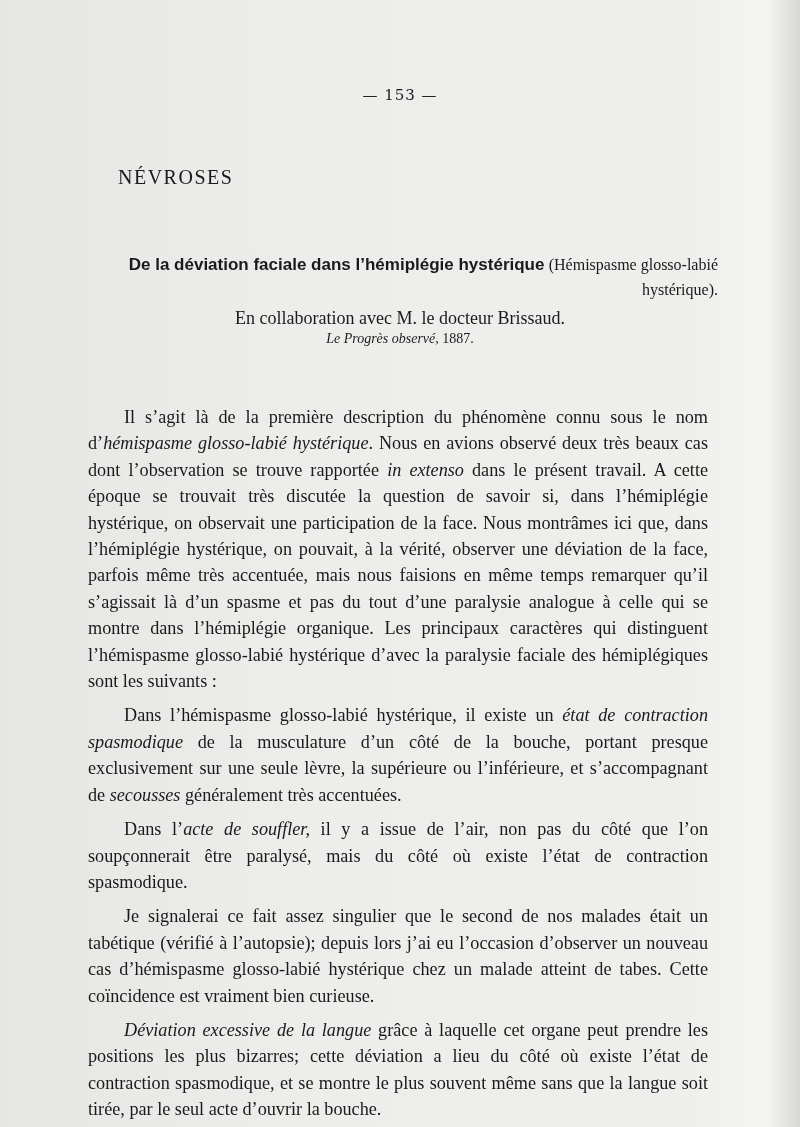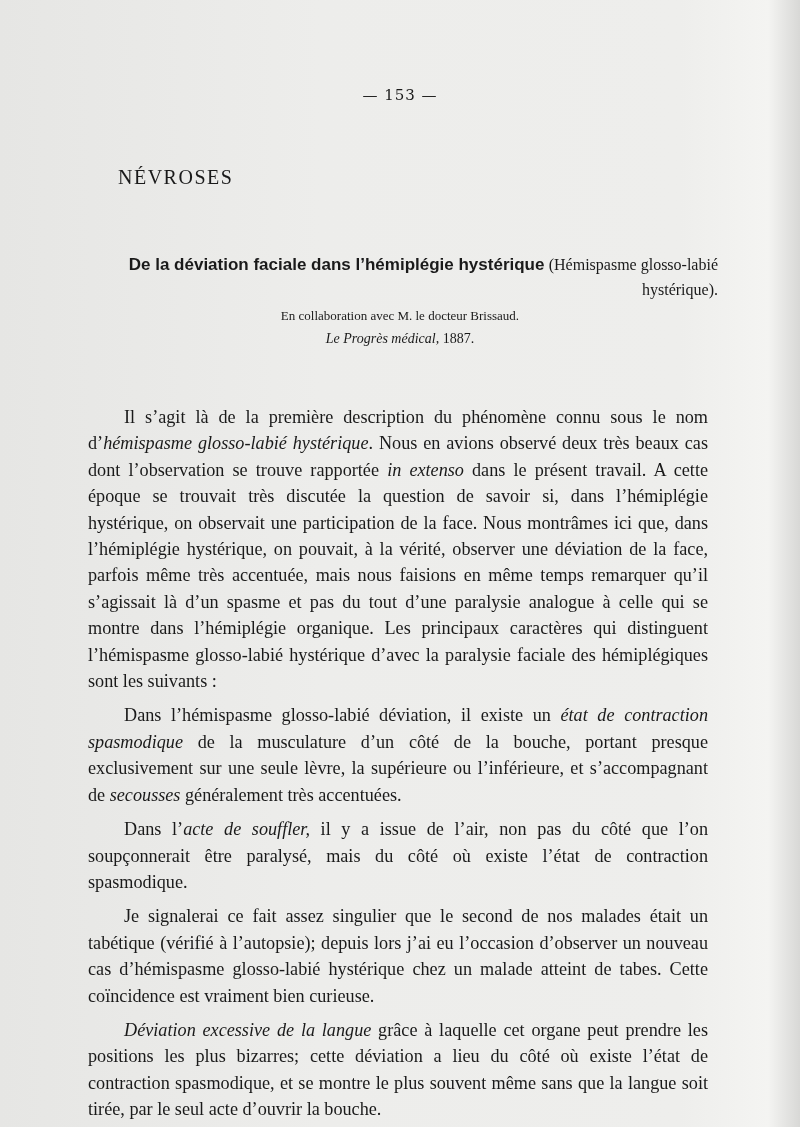--- a/index.html
+++ b/index.html
@@ -26,21 +26,21 @@
     position: absolute; top: 252px; left: 78px; width: 640px;
     text-align: right; font-size: 17px; line-height: 25px;
   }
   .article-heading .bold {
     font-family: "Liberation Sans", "DejaVu Sans", sans-serif;
     font-weight: bold; font-size: 17px;
   }
   .article-heading .sub { font-size: 16px; }
   .collab {
     position: absolute; top: 308px; left: 0; width: 800px;
-    text-align: center; font-size: 13px;
+    text-align: center; font-size: 18px;
   }
   .source {
     position: absolute; top: 331px; left: 0; width: 800px;
     text-align: center; font-size: 14px;
   }
   .source i { font-style: italic; }
   .body-text {
     position: absolute; top: 396px; left: 80px; width: 636px;
     font-size: 18.2px; line-height: 26.4px; text-align: justify;
   }
@@ -54,24 +54,24 @@
   <div class="page-number">— 153 —</div>
   <div class="section-title">NÉVROSES</div>
 
   <div class="article-heading">
     <span class="bold">De la déviation faciale dans l’hémiplégie hystérique</span>
     <span class="sub">(Hémispasme glosso-labié hystérique).</span>
   </div>
 
   <div class="collab">En collaboration avec M. le docteur Brissaud.</div>
   <div class="source">
-    <i>Le Progrès médical,</i>
+    <i>Le Progrès observé,</i>
     <span>1887.</span>
   </div>
 
   <div class="body-text" id="body-text">
     <p><span>Il s’agit là de la première description du phénomène connu sous le nom d’</span><i>hémispasme glosso-labié hystérique</i><span>. Nous en avions observé deux très beaux cas dont l’observation se trouve rapportée </span><i>in extenso</i><span> dans le présent travail. A cette époque se trouvait très discutée la question de savoir si, dans l’hémiplégie hystérique, on observait une participation de la face. Nous montrâmes ici que, dans l’hémiplégie hystérique, on pouvait, à la vérité, observer une déviation de la face, parfois même très accentuée, mais nous faisions en même temps remarquer qu’il s’agissait là d’un spasme et pas du tout d’une paralysie analogue à celle qui se montre dans l’hémiplégie organique. Les principaux caractères qui distinguent l’hémispasme glosso-labié hystérique d’avec la paralysie faciale des hémiplégiques sont les suivants :</span></p>
-    <p><span>Dans l’hémispasme glosso-labié déviation, il existe un </span><i>état de contraction spasmodique</i><span> de la musculature d’un côté de la bouche, portant presque exclusivement sur une seule lèvre, la supérieure ou l’inférieure, et s’accompagnant de </span><i>secousses</i><span> généralement très accentuées.</span></p>
+    <p><span>Dans l’hémispasme glosso-labié hystérique, il existe un </span><i>état de contraction spasmodique</i><span> de la musculature d’un côté de la bouche, portant presque exclusivement sur une seule lèvre, la supérieure ou l’inférieure, et s’accompagnant de </span><i>secousses</i><span> généralement très accentuées.</span></p>
     <p><span>Dans l’</span><i>acte de souffler,</i><span> il y a issue de l’air, non pas du côté que l’on soupçonnerait être paralysé, mais du côté où existe l’état de contraction spasmodique.</span></p>
     <p><span>Je signalerai ce fait assez singulier que le second de nos malades était un tabétique (vérifié à l’autopsie); depuis lors j’ai eu l’occasion d’observer un nouveau cas d’hémispasme glosso-labié hystérique chez un malade atteint de tabes. Cette coïncidence est vraiment bien curieuse.</span></p>
     <p><i>Déviation excessive de la langue</i><span> grâce à laquelle cet organe peut prendre les positions les plus bizarres; cette déviation a lieu du côté où existe l’état de contraction spasmodique, et se montre le plus souvent même sans que la langue soit tirée, par le seul acte d’ouvrir la bouche.</span></p>
   </div>
 </div>
 
 </body></html>

